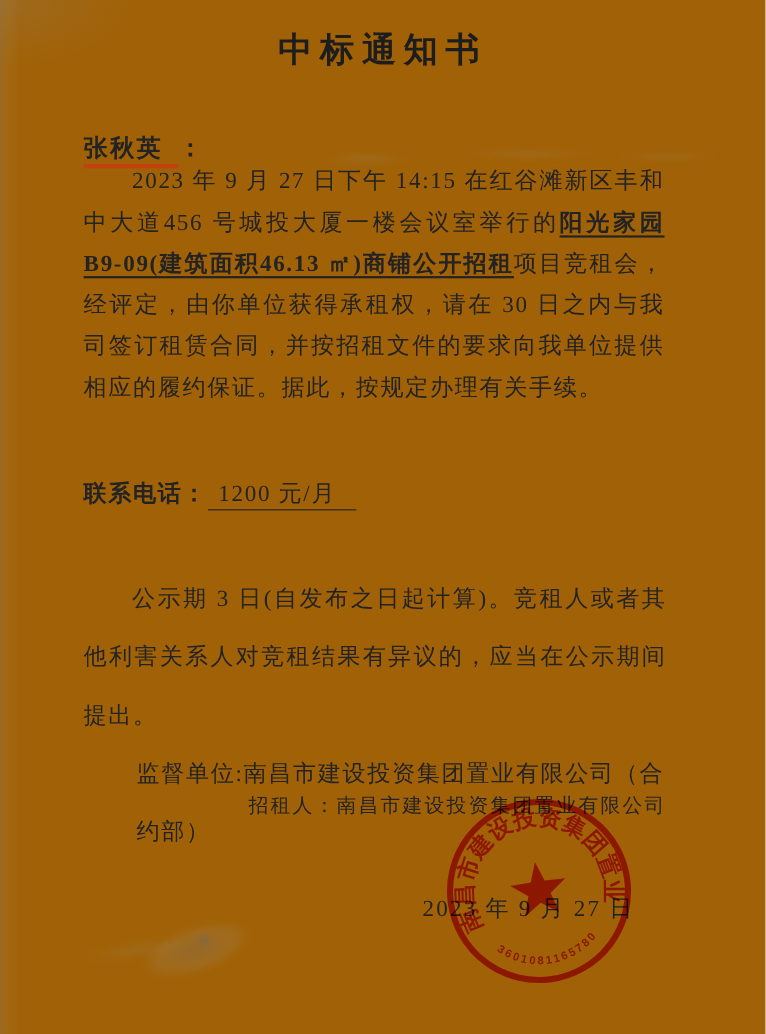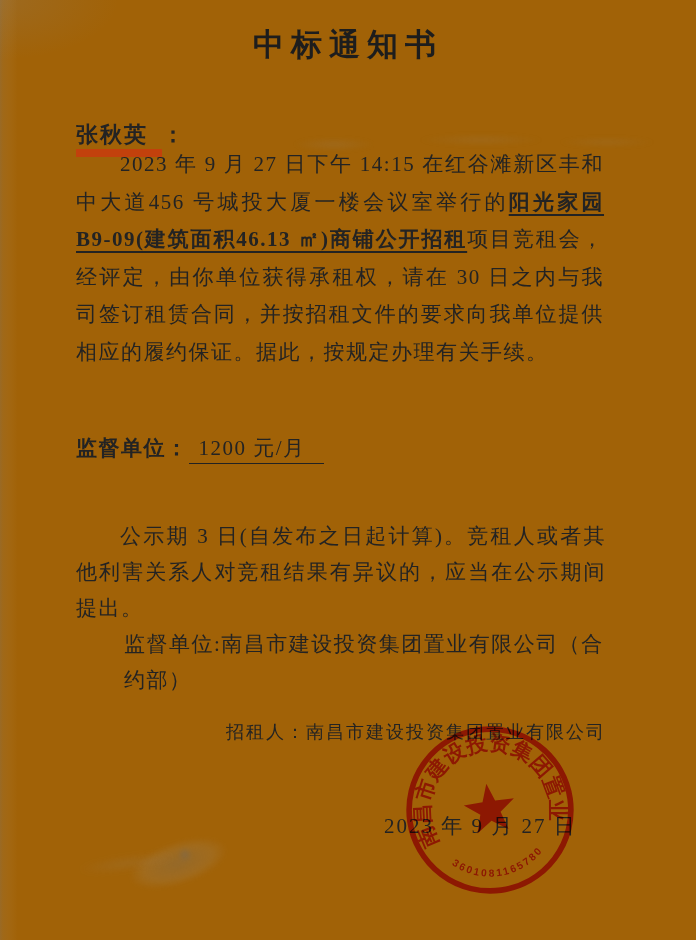--- a/index.html
+++ b/index.html
@@ -57,21 +57,21 @@
     position:absolute;top:24px;left:0;right:0;
     margin:0;text-align:center;
     font-size:31px;font-weight:bold;letter-spacing:7px;
     color:#1d1d1d;
   }
   .recipient{
     position:absolute;left:76px;top:120px;
     font-size:22px;font-weight:bold;letter-spacing:2px;
   }
   .recipient .name{
-    border-bottom:8px solid #c2410c;
+    border-bottom:4px solid #c2410c;
     padding:0 14px 2px 0;
   }
   .para1{
     position:absolute;left:76px;top:146px;width:528px;
     margin:0;
     font-size:21px;line-height:37.5px;letter-spacing:1.5px;
     text-align:justify;text-indent:44px;
   }
   .seg-project{
     font-weight:bold;
@@ -83,21 +83,21 @@
     position:absolute;left:76px;top:434px;
     font-size:21px;letter-spacing:1.5px;
   }
   .result-line .label{font-weight:bold;}
   .result-line .value{
     border-bottom:1.8px solid #222;
     padding:0 18px 3px 10px;
   }
   .notice{
     position:absolute;left:76px;top:518px;width:530px;
-    font-size:21px;line-height:36px;letter-spacing:1.5px;
+    font-size:21px;line-height:53px;letter-spacing:1.5px;
   }
   .notice p{margin:0;text-indent:44px;text-align:justify;}
   .notice .line{padding-left:48px;}
   .lessor-line{
     position:absolute;left:226px;top:720px;
     font-size:18px;letter-spacing:2px;
   }
   .date-line{
     position:absolute;left:384px;top:812px;
     font-size:21px;letter-spacing:2px;
@@ -131,21 +131,21 @@
 
   <div class="recipient">
     <span class="name">张秋英</span><span>：</span>
   </div>
 
   <p class="para1">
     <span>2023 年 9 月 27 日下午 14:15 在红谷滩新区丰和中大道456 号城投大厦一楼会议室举行的</span><span class="seg-project">阳光家园 B9-09(建筑面积46.13 ㎡)商铺公开招租</span><span>项目竞租会，经评定，由你单位获得承租权，请在 30 日之内与我司签订租赁合同，并按招租文件的要求向我单位提供相应的履约保证。据此，按规定办理有关手续。</span>
   </p>
 
   <div class="result-line">
-    <span class="label">监督单位：</span><span class="value">1200 元/月</span>
+    <span class="label">联系电话：</span><span class="value">1200 元/月</span>
   </div>
 
   <div class="notice">
     <p>公示期 3 日(自发布之日起计算)。竞租人或者其他利害关系人对竞租结果有异议的，应当在公示期间提出。</p>
     <div class="line">监督单位:南昌市建设投资集团置业有限公司（合约部）</div>
   </div>
 
   <div class="lessor-line">
     <span>招租人：</span><span>南昌市建设投资集团置业有限公司</span>
   </div>

